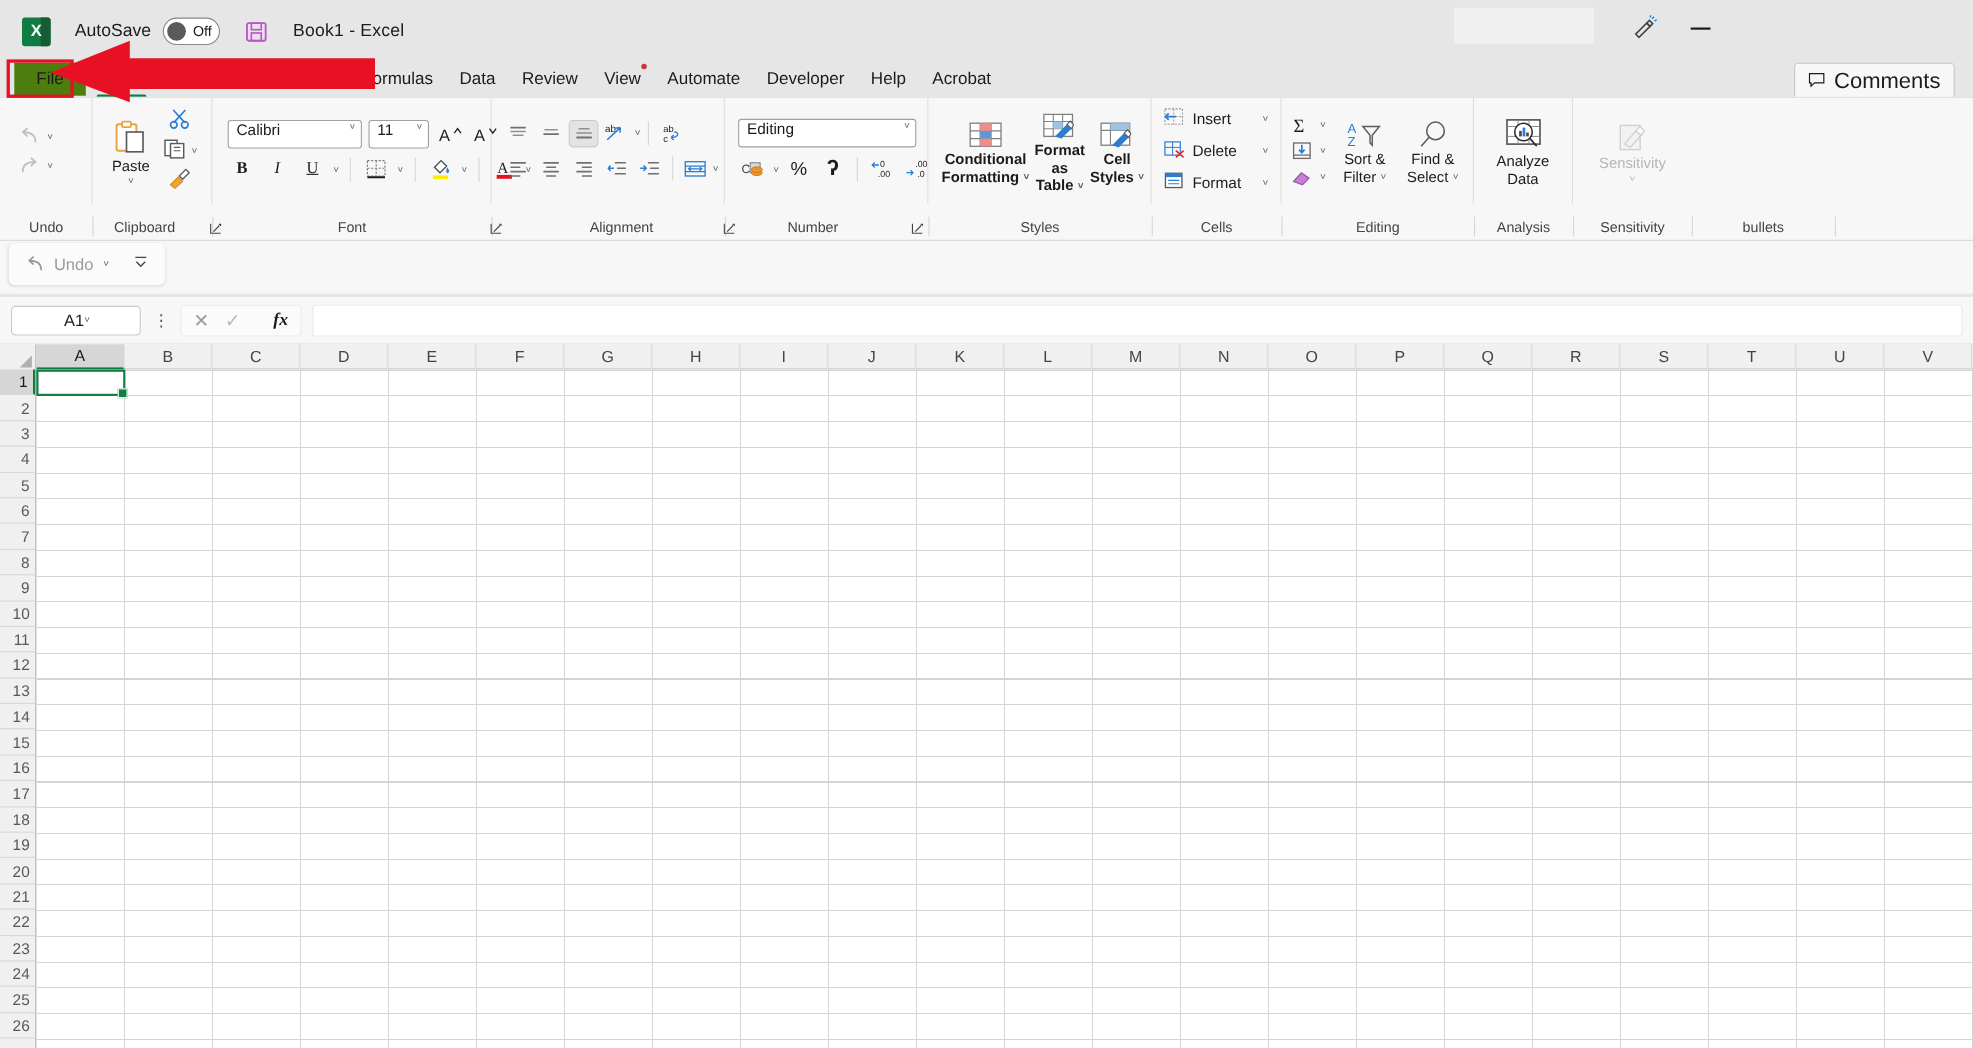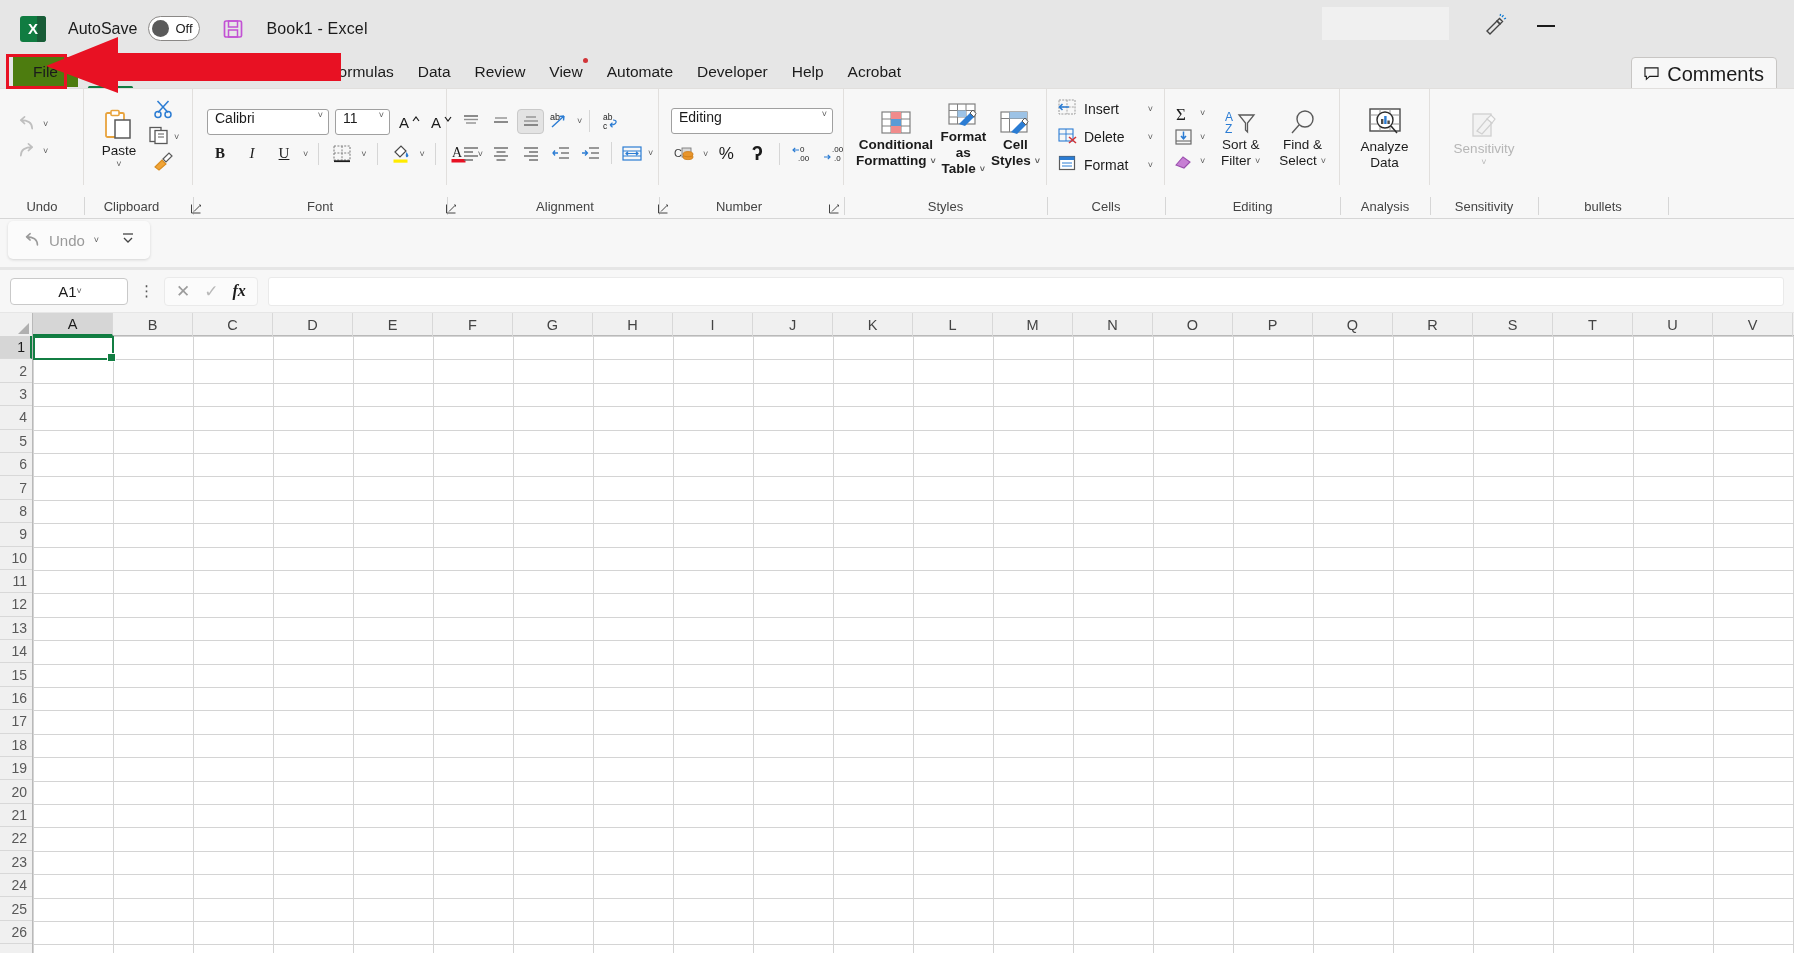--- a/index.html
+++ b/index.html
@@ -180,21 +180,21 @@
   }
   .dots { margin-left: 11px; color: #555; font-size: 15px; letter-spacing: 0; }
   .fx-group {
     margin-left: 10px; display: flex; align-items: center; gap: 14px;
     background: #fbfbfb; border: 1px solid #eaeaea; border-radius: 4px;
     height: 29px; padding: 0 11px;
   }
   .fx-group .x { color: #9c9c9c; font-size: 17px; }
   .fx-group .ck { color: #b9b9b9; font-size: 17px; }
   .fx-group .fx { color: #1b1b1b; font-size: 16px; font-style: italic;
-                  font-family: "Liberation Serif", serif; font-weight: 600; }
+                  font-family: "Liberation Serif", serif; font-weight: 600; margin-left: 16px; }
   .formula-input {
     margin-left: 10px; flex: 1; height: 29px; margin-right: 10px;
     background: #fff; border: 1px solid #eaeaea; border-radius: 3px;
   }
 
   
   .grid { position: absolute; top: 313px; left: 0; width: 1794px; height: 640px; background: #fff; }
   .colhead {
     position: absolute; top: 0; left: 0; width: 1794px; height: 23px;
     background: #f0f0f0; display: flex; border-bottom: 1px solid #b9b9b9;

